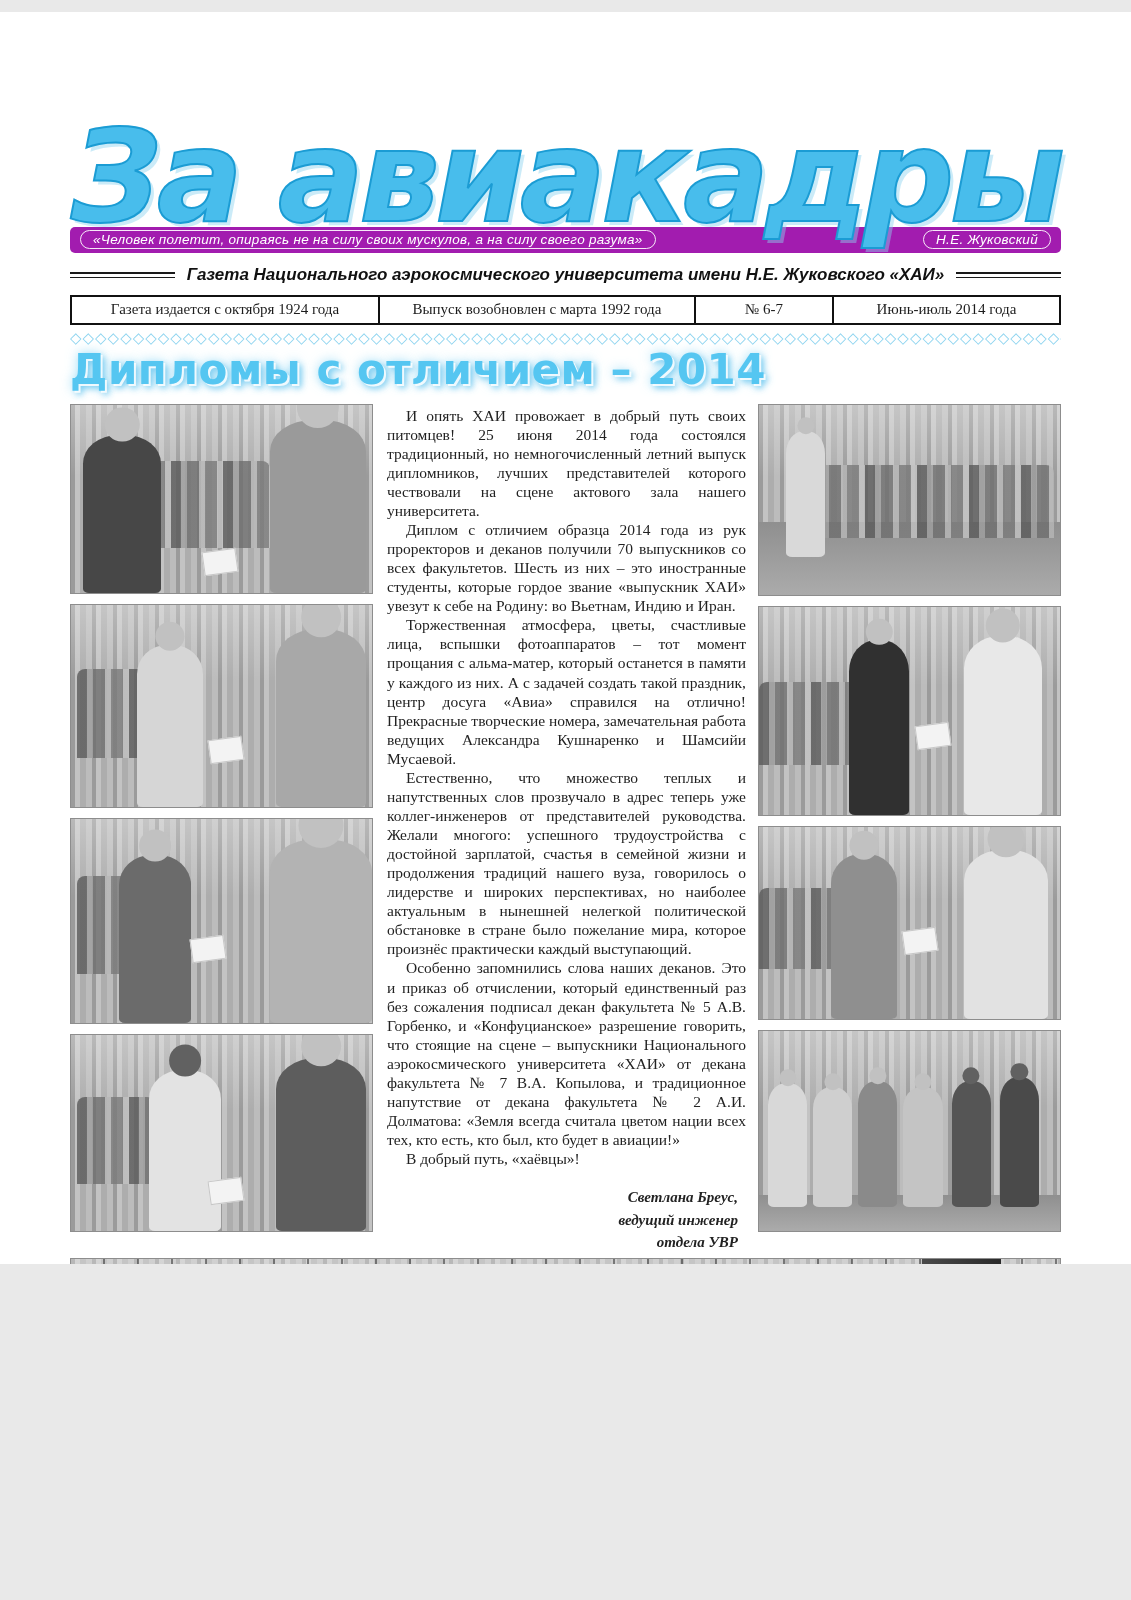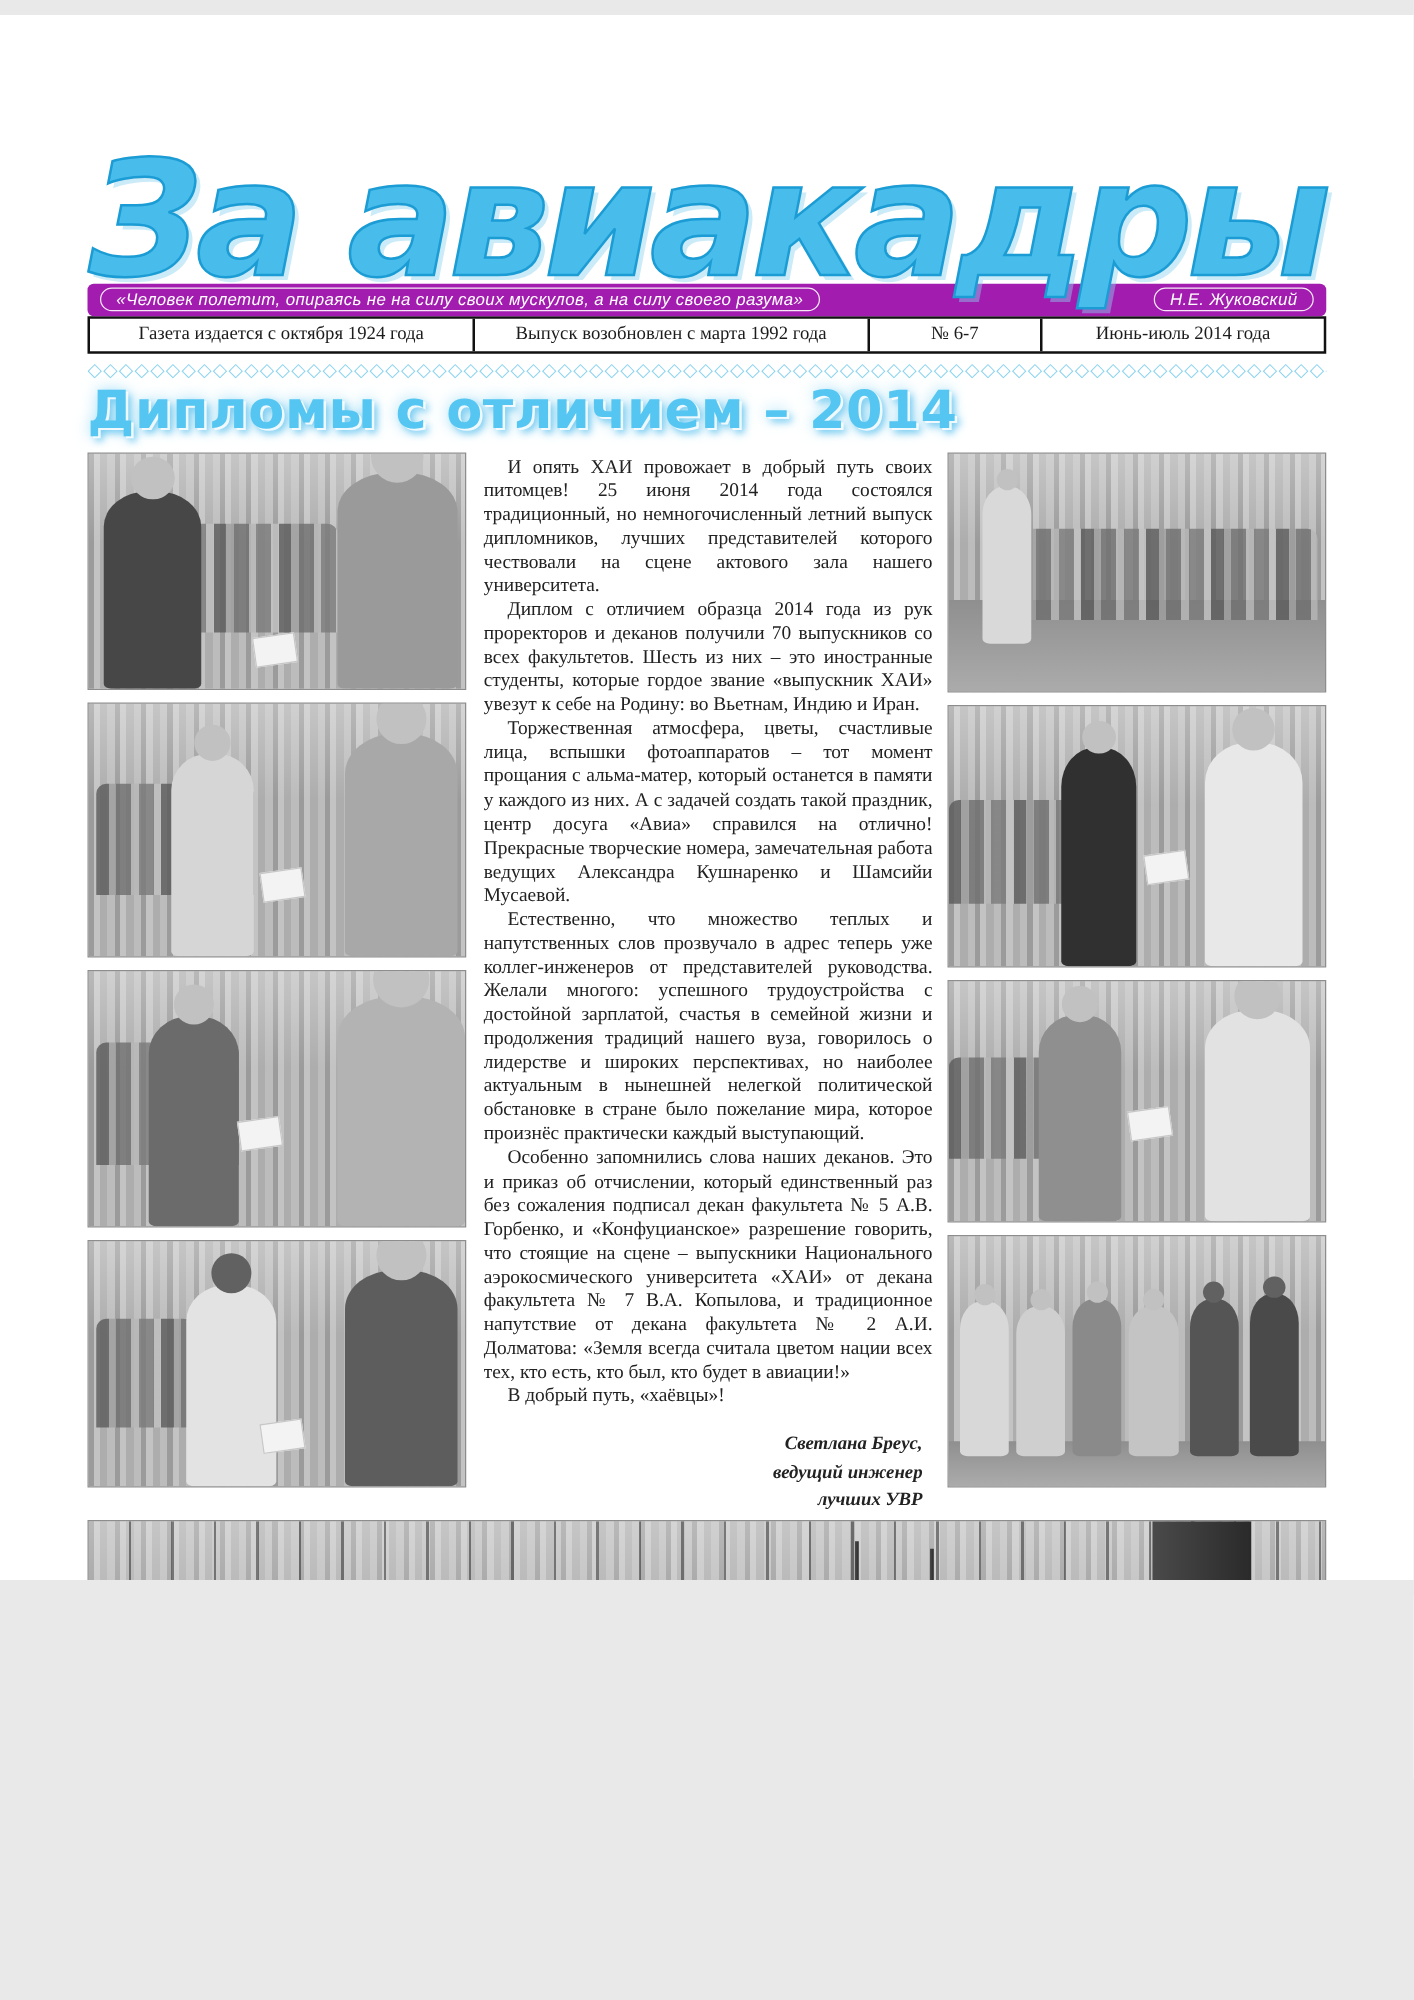--- a/index.html
+++ b/index.html
@@ -92,20 +92,25 @@
 <body>
 
 <div class="sheet">
 
   <header>
     <div class="mast-title">За авиакадры</div>
     <div class="mast-bar">
       <span class="chip">«Человек полетит, опираясь не на силу своих мускулов, а на силу своего разума»</span>
       <span class="chip">Н.Е. Жуковский</span>
     </div>
+    <div class="subtitle-row">
+      <span class="rule"></span>
+      <span class="subtitle">Газета Национального аэрокосмического университета имени Н.Е. Жуковского «ХАИ»</span>
+      <span class="rule"></span>
+    </div>
     <div class="info-bar">
       <span class="info-cell w1">Газета издается с октября 1924 года</span>
       <span class="info-cell w2">Выпуск возобновлен с марта 1992 года</span>
       <span class="info-cell w3">№ 6-7</span>
       <span class="info-cell w4">Июнь-июль 2014 года</span>
     </div>
     <div class="diamond-row">◇◇◇◇◇◇◇◇◇◇◇◇◇◇◇◇◇◇◇◇◇◇◇◇◇◇◇◇◇◇◇◇◇◇◇◇◇◇◇◇◇◇◇◇◇◇◇◇◇◇◇◇◇◇◇◇◇◇◇◇◇◇◇◇◇◇◇◇◇◇◇◇◇◇◇◇◇◇◇◇◇◇◇◇◇◇◇◇◇◇◇◇◇◇◇◇◇◇◇◇◇◇◇◇◇◇◇◇◇◇</div>
   </header>
 
   <h1 class="headline">Дипломы с отличием – 2014</h1>
@@ -142,21 +147,21 @@
     <div class="text-col">
       <p>И опять ХАИ провожает в добрый путь своих питомцев! 25 июня 2014 года состоялся традиционный, но немногочисленный летний выпуск дипломников, лучших представителей которого чествовали на сцене актового зала нашего университета.</p>
       <p>Диплом с отличием образца 2014 года из рук проректоров и деканов получили 70 выпускников со всех факультетов. Шесть из них – это иностранные студенты, которые гордое звание «выпускник ХАИ» увезут к себе на Родину: во Вьетнам, Индию и Иран.</p>
       <p>Торжественная атмосфера, цветы, счастливые лица, вспышки фотоаппаратов – тот момент прощания с альма-матер, который останется в памяти у каждого из них. А с задачей создать такой праздник, центр досуга «Авиа» справился на отлично! Прекрасные творческие номера, замечательная работа ведущих Александра Кушнаренко и Шамсийи Мусаевой.</p>
       <p>Естественно, что множество теплых и напутственных слов прозвучало в адрес теперь уже коллег-инженеров от представителей руководства. Желали многого: успешного трудоустройства с достойной зарплатой, счастья в семейной жизни и продолжения традиций нашего вуза, говорилось о лидерстве и широких перспективах, но наиболее актуальным в нынешней нелегкой политической обстановке в стране было пожелание мира, которое произнёс практически каждый выступающий.</p>
       <p>Особенно запомнились слова наших деканов. Это и приказ об отчислении, который единственный раз без сожаления подписал декан факультета № 5 А.В. Горбенко, и «Конфуцианское» разрешение говорить, что стоящие на сцене – выпускники Национального аэрокосмического университета «ХАИ» от декана факультета № 7 В.А. Копылова, и традиционное напутствие от декана факультета № 2 А.И. Долматова: «Земля всегда считала цветом нации всех тех, кто есть, кто был, кто будет в авиации!»</p>
       <p>В добрый путь, «хаёвцы»!</p>
       <div class="byline">
         <div>Светлана Бреус,</div>
         <div>ведущий инженер</div>
-        <div>лучших УВР</div>
+        <div>отдела УВР</div>
       </div>
     </div>
 
     <div class="photos-right">
       <figure class="photo" style="height:192px" title="Ведущий церемонии на сцене актового зала">
         <i class="floor" style="height:38%"></i>
         <i class="crowd" style="left:18%;right:2%;top:32%;height:38%"></i>
         <i class="fig" style="left:9%;width:13%;height:66%;bottom:20%;--c:#d9d9d9"></i>
       </figure>
       <figure class="photo" style="height:210px" title="Выпускница получает диплом">

